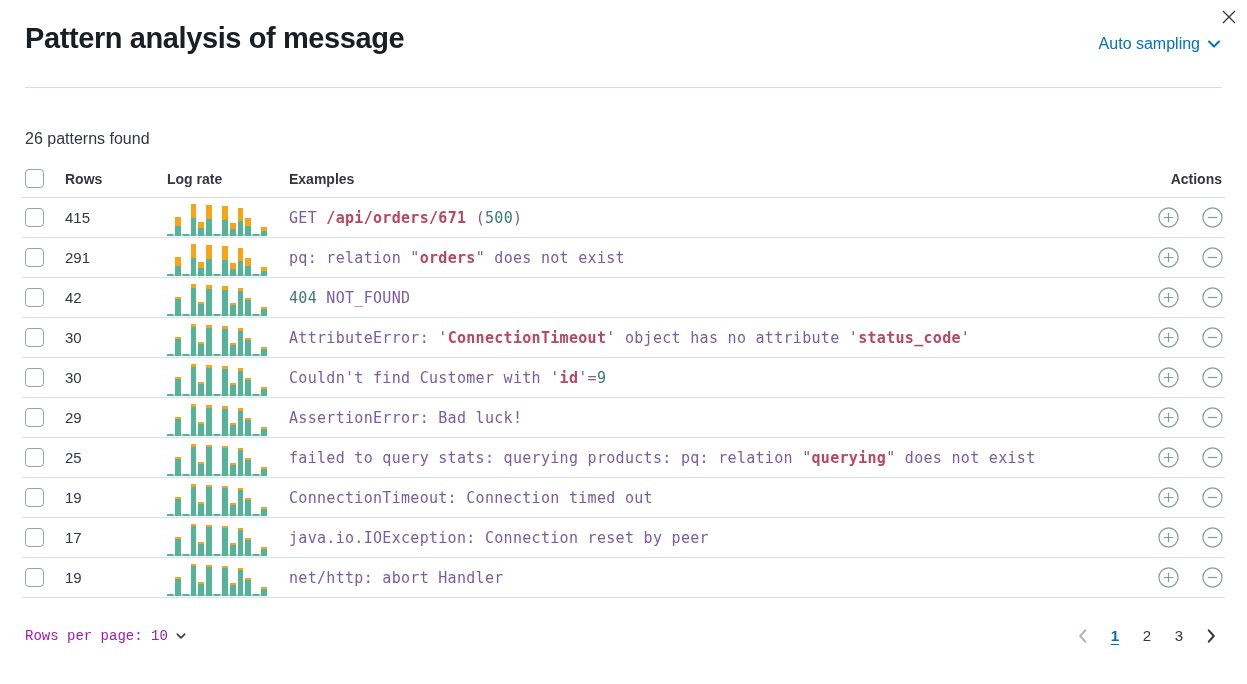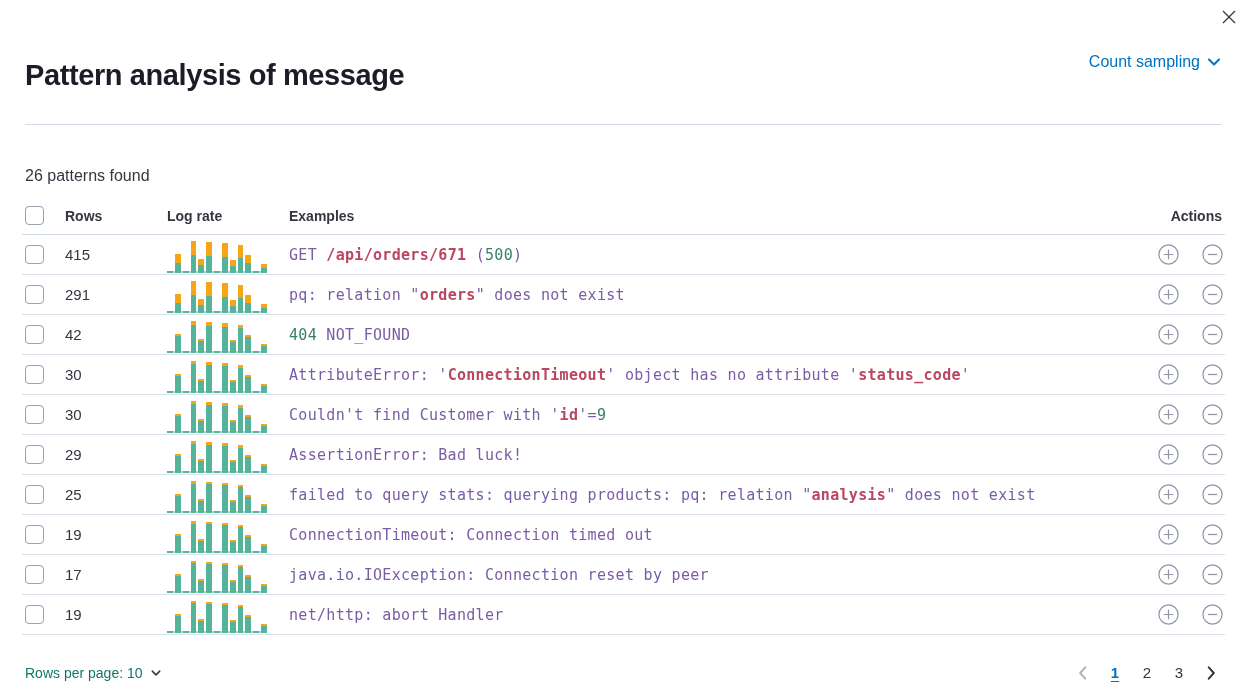--- a/index.html
+++ b/index.html
@@ -3,21 +3,21 @@
 <meta charset="utf-8">
 <style>
   * { margin: 0; padding: 0; box-sizing: border-box; }
   html, body { width: 1247px; height: 684px; background: #fff; overflow: hidden;
     font-family: "Liberation Sans", sans-serif; color: #343741; }
   .flyout { position: relative; width: 100%; height: 100%; }
 
   
   .flyout-header { padding: 22px 25px 0 25px; }
   .title-row { display: flex; align-items: center; justify-content: space-between; }
-  .title-left { display: flex; align-items: flex-start; margin-top: 37px; }
+  .title-left { display: flex; align-items: flex-start; }
   .page-title { font-size: 29px; font-weight: 700; letter-spacing: -0.4px; color: #1a1d26; }
   .tech-badge { margin-left: 16px; border: 1px solid #d3dae6; border-radius: 16px;
     padding: 6px 15px; font-size: 12.5px; font-weight: 700; letter-spacing: 0.4px;
     color: #343741; background: #fff; white-space: nowrap; }
   .sampling-link { display: flex; align-items: center; gap: 6px; font-size: 16px;
     color: var(--blue, #0071c2); cursor: pointer; background: none; border: none;
     font-family: inherit; margin-top: 10px; }
   .sampling-link svg { display: block; }
   .close-btn { position: absolute; top: 4px; right: 5px; width: 26px; height: 26px;
     background: none; border: none; cursor: pointer; display: flex; align-items: center;
@@ -60,21 +60,21 @@
 
   .cell-actions { text-align: right; padding-right: 2px; white-space: nowrap; }
   .action-btn { background: none; border: none; cursor: pointer; padding: 0;
     margin-left: 19px; vertical-align: middle; }
   .action-btn svg { display: block; }
 
   
   .flyout-footer { display: flex; align-items: center; justify-content: space-between;
     padding: 25px 3px 0 3px; }
   .rows-per-page { display: flex; align-items: center; gap: 7px; font-size: 14px;
-    color: #0f766e; background: none; border: none; font-family: Liberation Sans, sans-serif; cursor: pointer; }
+    color: #a21caf; background: none; border: none; font-family: Liberation Mono, monospace; cursor: pointer; }
   .pagination { display: flex; align-items: center; gap: 10px; }
   .page-btn { background: none; border: none; font-family: inherit; font-size: 15px;
     color: #343741; cursor: pointer; min-width: 22px; height: 26px; line-height: 26px;
     text-align: center; }
   .page-btn.active { color: var(--blue, #0071c2); font-weight: 700;
     text-decoration: underline; text-underline-offset: 3px; }
   .nav-btn { background: none; border: none; cursor: pointer; padding: 0 2px;
     display: flex; align-items: center; }
 </style>
 </head>
@@ -87,21 +87,21 @@
       <path d="M2 2 L14 14 M14 2 L2 14" stroke="#343741" stroke-width="1.3" fill="none"></path>
     </svg>
   </button>
 
   <div class="flyout-header">
     <div class="title-row">
       <div class="title-left">
         <h1 class="page-title">Pattern analysis of message</h1>
       </div>
       <button class="sampling-link">
-        <span>Count sampling</span>
+        <span>Auto sampling</span>
         <svg width="16" height="16" viewBox="0 0 16 16">
           <path d="M3 5.5 L8 10.5 L13 5.5" stroke="#0071c2" stroke-width="2" fill="none" stroke-linecap="round" stroke-linejoin="round"></path>
         </svg>
       </button>
     </div>
     <hr class="header-divider">
   </div>
 
   <div class="flyout-body">
     <div class="patterns-found">26 patterns found</div>
@@ -627,21 +627,21 @@
                 </div>
                 <div class="slot">
                   <div class="seg-t" style="height: 2px;"></div>
                 </div>
                 <div class="slot">
                   <div class="seg-o" style="height: 2px;"></div>
                   <div class="seg-t" style="height: 7px;"></div>
                 </div>
               </div>
     </td>
-    <td><code class="example"><span class="tok-p">failed to query stats: querying products: pq: relation "</span><span class="tok-r">analysis</span><span class="tok-p">" does not exist</span></code></td>
+    <td><code class="example"><span class="tok-p">failed to query stats: querying products: pq: relation "</span><span class="tok-r">querying</span><span class="tok-p">" does not exist</span></code></td>
     <td class="cell-actions">
       <button class="action-btn" aria-label="filter for pattern">
         <svg width="21" height="21" viewBox="0 0 21 21">
           <circle cx="10.5" cy="10.5" r="9.6" fill="none" stroke="#8e96a4" stroke-width="1.2"></circle>
           <path d="M10.5 5.8 V15.2 M5.8 10.5 H15.2" stroke="#8e96a4" stroke-width="1.2" fill="none"></path>
         </svg>
       </button>
       <button class="action-btn" aria-label="filter out pattern">
         <svg width="21" height="21" viewBox="0 0 21 21">
           <circle cx="10.5" cy="10.5" r="9.6" fill="none" stroke="#8e96a4" stroke-width="1.2"></circle>

